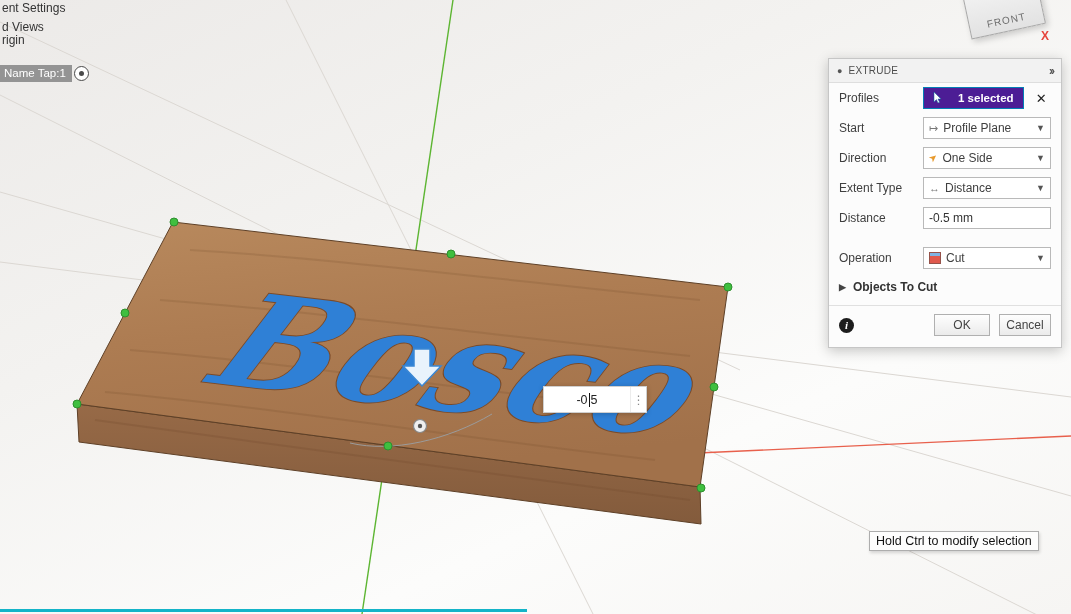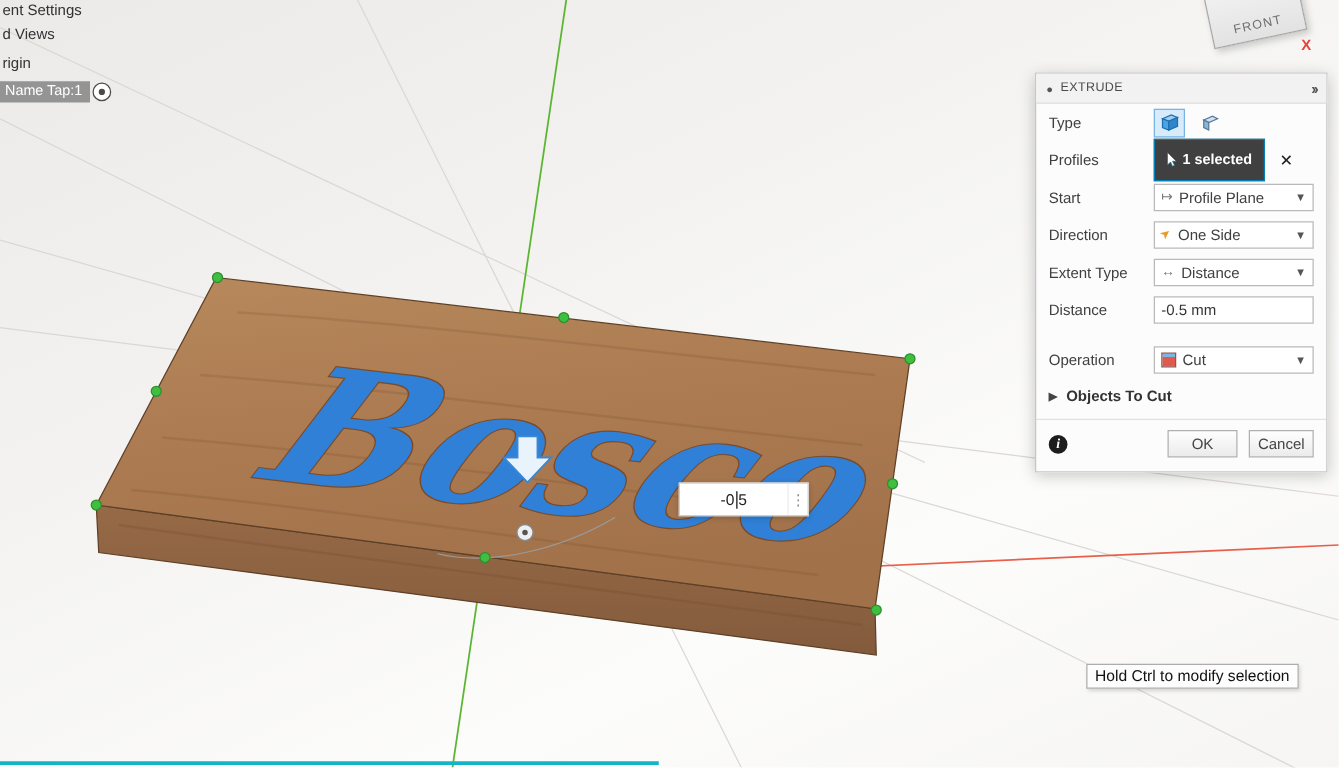--- a/index.html
+++ b/index.html
@@ -58,21 +58,21 @@
   .cut-icon{width:12px;height:12px;border:1px solid #95524a;background:linear-gradient(180deg,#7fb4e4 0 30%,#e0594d 30% 100%)}
   .ctl-input{
     margin-left:auto;width:128px;height:22px;border:1px solid #b9b9b9;
     padding:0 5px;font:12px "Liberation Sans",sans-serif;color:#333;background:#fff;
   }
   .typebtns{margin-left:auto;width:128px;display:flex;gap:8px}
   .typebtn{width:25px;height:23px;display:flex;align-items:center;justify-content:center;border:1px solid transparent;background:transparent}
   .typebtn.sel{background:#d7ebfa;border-color:#79b5e2}
   .profiles-ctl{margin-left:auto;width:128px;display:flex;align-items:center}
   .profiles-btn{
-    height:34px;background:#404040;color:#fff;display:flex;align-items:center;gap:4px;
+    height:22px;background:#4c1d95;color:#fff;display:flex;align-items:center;gap:16px;
     padding:0 9px;font-weight:bold;font-size:11.5px;border:1px solid #047fb6;
   }
   .close-x{margin-left:12px;color:#222;font-size:13px;cursor:pointer}
   .spacer8{height:10px}
   .objects{display:flex;align-items:center;gap:7px;height:28px;padding:0 10px;font-weight:bold;color:#333}
   .tri{font-size:9px;color:#444}
   .dlg-footer{display:flex;align-items:center;padding:8px 10px 11px;border-top:1px solid #e0e0e0;margin-top:4px}
   .info{
     width:15px;height:15px;border-radius:50%;background:#1d1d1d;color:#fff;
     font:italic bold 11px "Liberation Serif",serif;display:flex;align-items:center;justify-content:center;
@@ -161,55 +161,37 @@
     <circle cx="714" cy="387" r="4"></circle>
     <circle cx="77" cy="404" r="4"></circle>
     <circle cx="388" cy="446" r="4"></circle>
     <circle cx="701" cy="488" r="4"></circle>
   </g>
 </svg>
 
 <div class="browser">
   <div class="br-item" style="top:1px">ent Settings</div>
   <div class="br-item" style="top:20px">d Views</div>
-  <div class="br-item" style="top:43px">rigin</div>
+  <div class="br-item" style="top:33px">rigin</div>
   <div class="br-selected">Name Tap:1</div>
   <div class="radio-btn"></div>
 </div>
 
 <div class="viewcube">
   <span>FRONT</span>
 </div>
 <div class="axis-x">X</div>
 
 <div class="dialog">
   <div class="dlg-header">
     <span class="grip">●</span>
     <span class="dlg-title">EXTRUDE</span>
     <span class="expand">››</span>
   </div>
 
-  <div class="dlg-row">
-    <span class="dlg-label">Type</span>
-    <span class="typebtns">
-      <span class="typebtn sel">
-        <svg width="17" height="16" viewBox="0 0 17 16">
-          <polygon points="3,5 10,2 15,4 8,7" fill="#9fcdf0" stroke="#1d6fb0" stroke-width="1"></polygon>
-          <polygon points="3,5 8,7 8,14 3,12" fill="#4ba3e3" stroke="#1d6fb0" stroke-width="1"></polygon>
-          <polygon points="8,7 15,4 15,11 8,14" fill="#2f86c8" stroke="#1d6fb0" stroke-width="1"></polygon>
-        </svg>
-      </span>
-      <span class="typebtn">
-        <svg width="17" height="16" viewBox="0 0 17 16">
-          <polygon points="3,6 10,3 14,5 7,8" fill="#cfe2f2" stroke="#56789a" stroke-width="1"></polygon>
-          <polygon points="3,6 7,8 7,14 3,12" fill="#8fb3d4" stroke="#56789a" stroke-width="1"></polygon>
-        </svg>
-      </span>
-    </span>
-  </div>
 
   <div class="dlg-row">
     <span class="dlg-label">Profiles</span>
     <span class="profiles-ctl">
       <span class="profiles-btn">
         <svg width="9" height="12" viewBox="0 0 9 12">
           <path d="M1,0 L1,10 L3.4,7.6 L5,11 L6.6,10.2 L5,7 L8,7 Z" fill="#fff" stroke="#046d9c" stroke-width="0.5"></path>
         </svg>
         <span>1 selected</span>
       </span>

